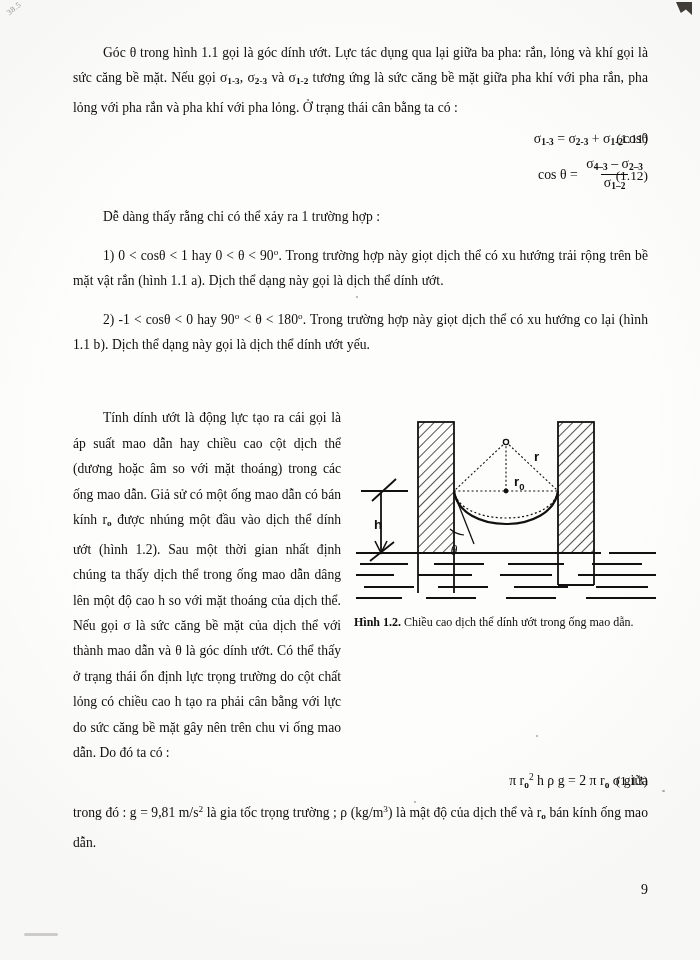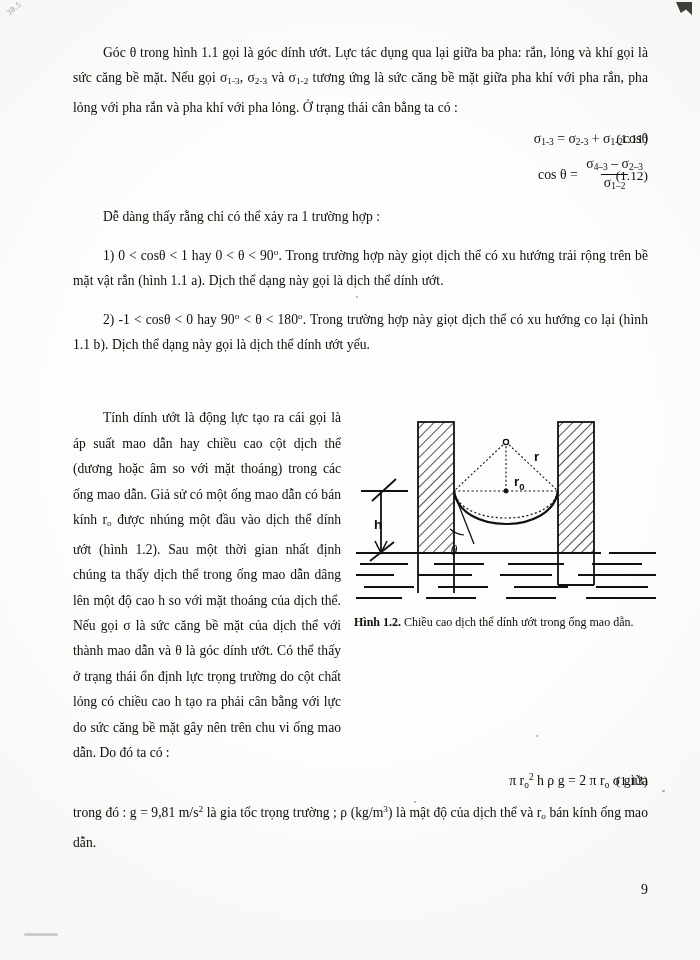--- a/index.html
+++ b/index.html
@@ -66,20 +66,21 @@
     position: absolute;
     right: 0;
     top: 50%;
     transform: translateY(-50%);
     font-size: 13.4px;
   }
   .eqbody { text-align: center; }
   sub {
     font-size: 0.68em;
     vertical-align: -0.25em;
+    font-weight: bold;
   }
   sup {
     font-size: 0.68em;
     vertical-align: 0.55em;
   }
 
   
   .frac {
     display: inline-flex;
     flex-direction: column;

